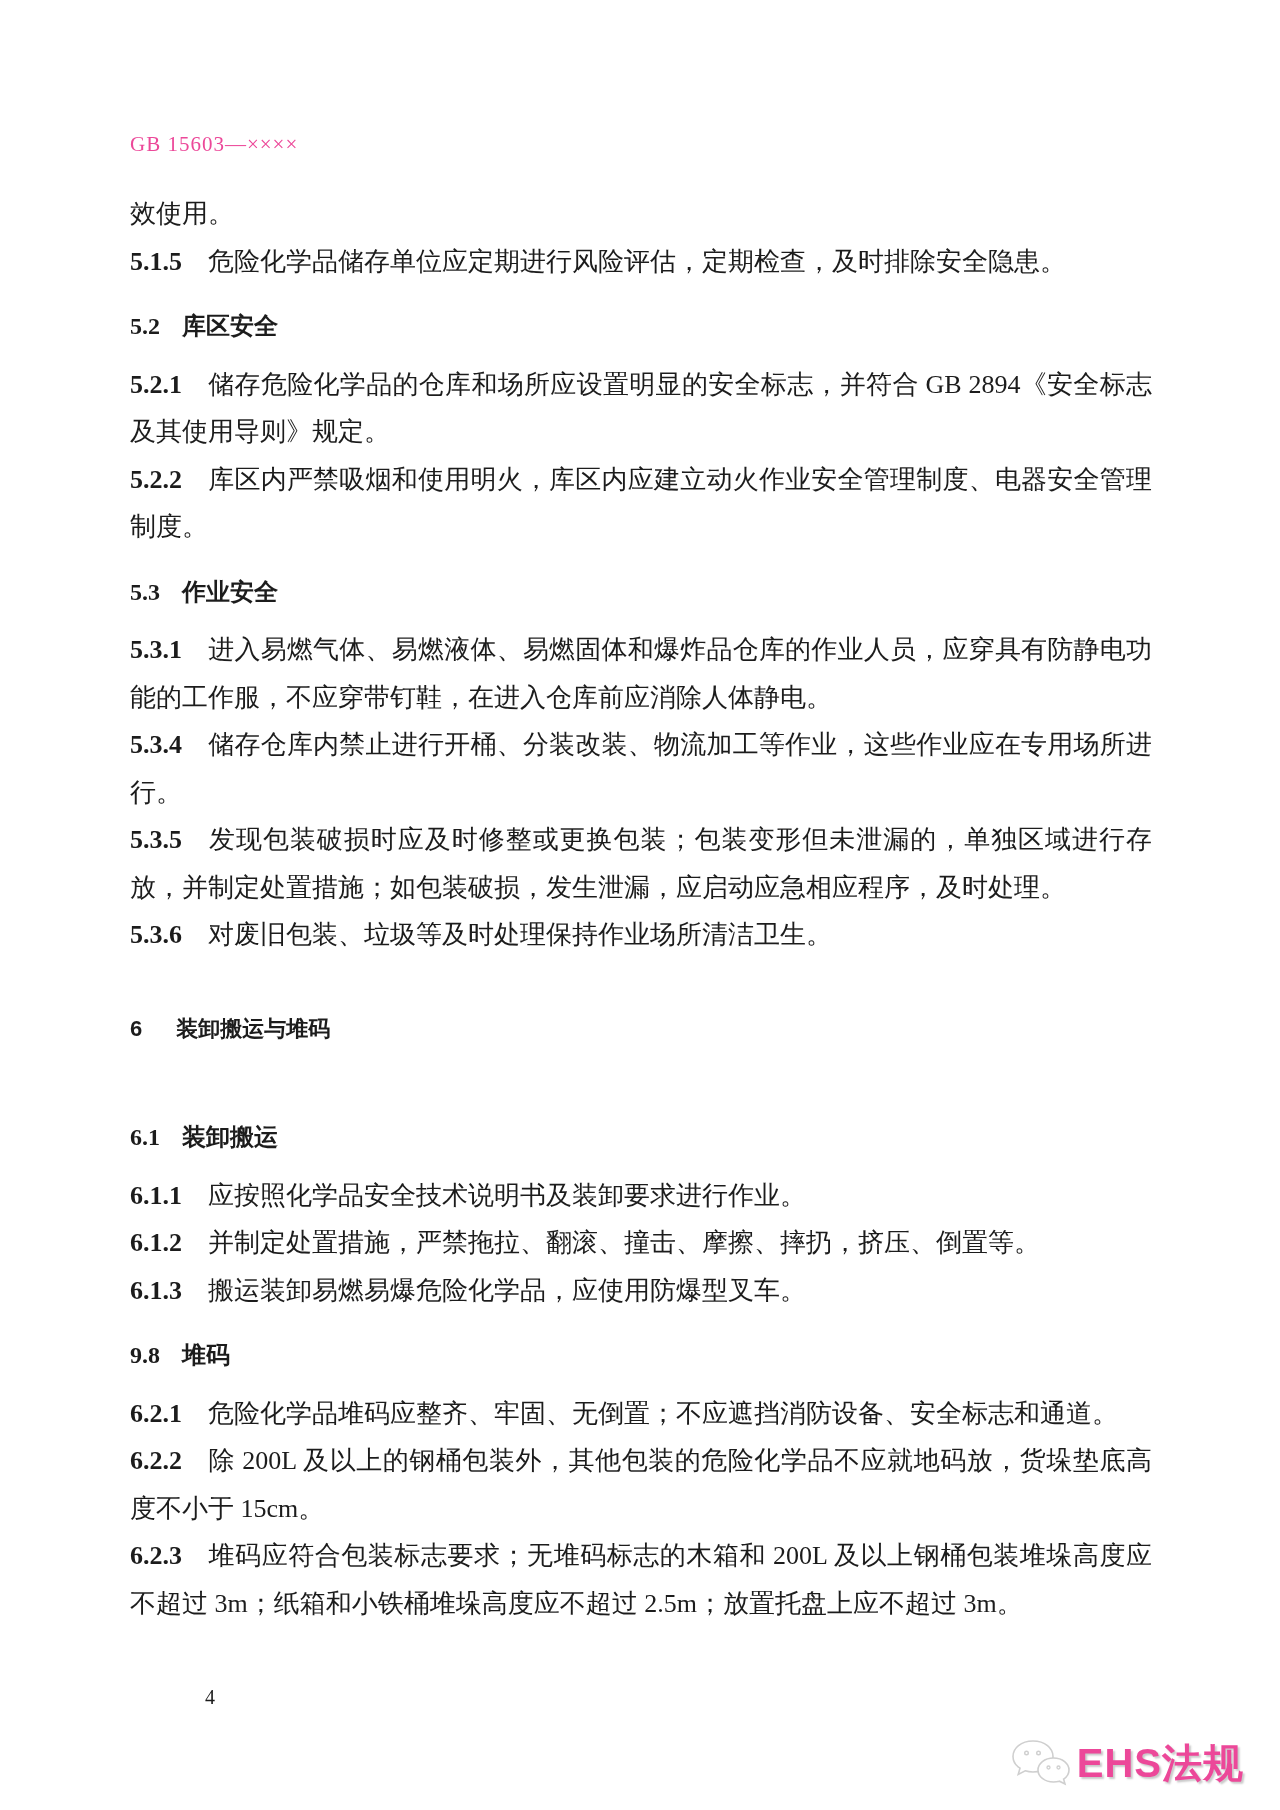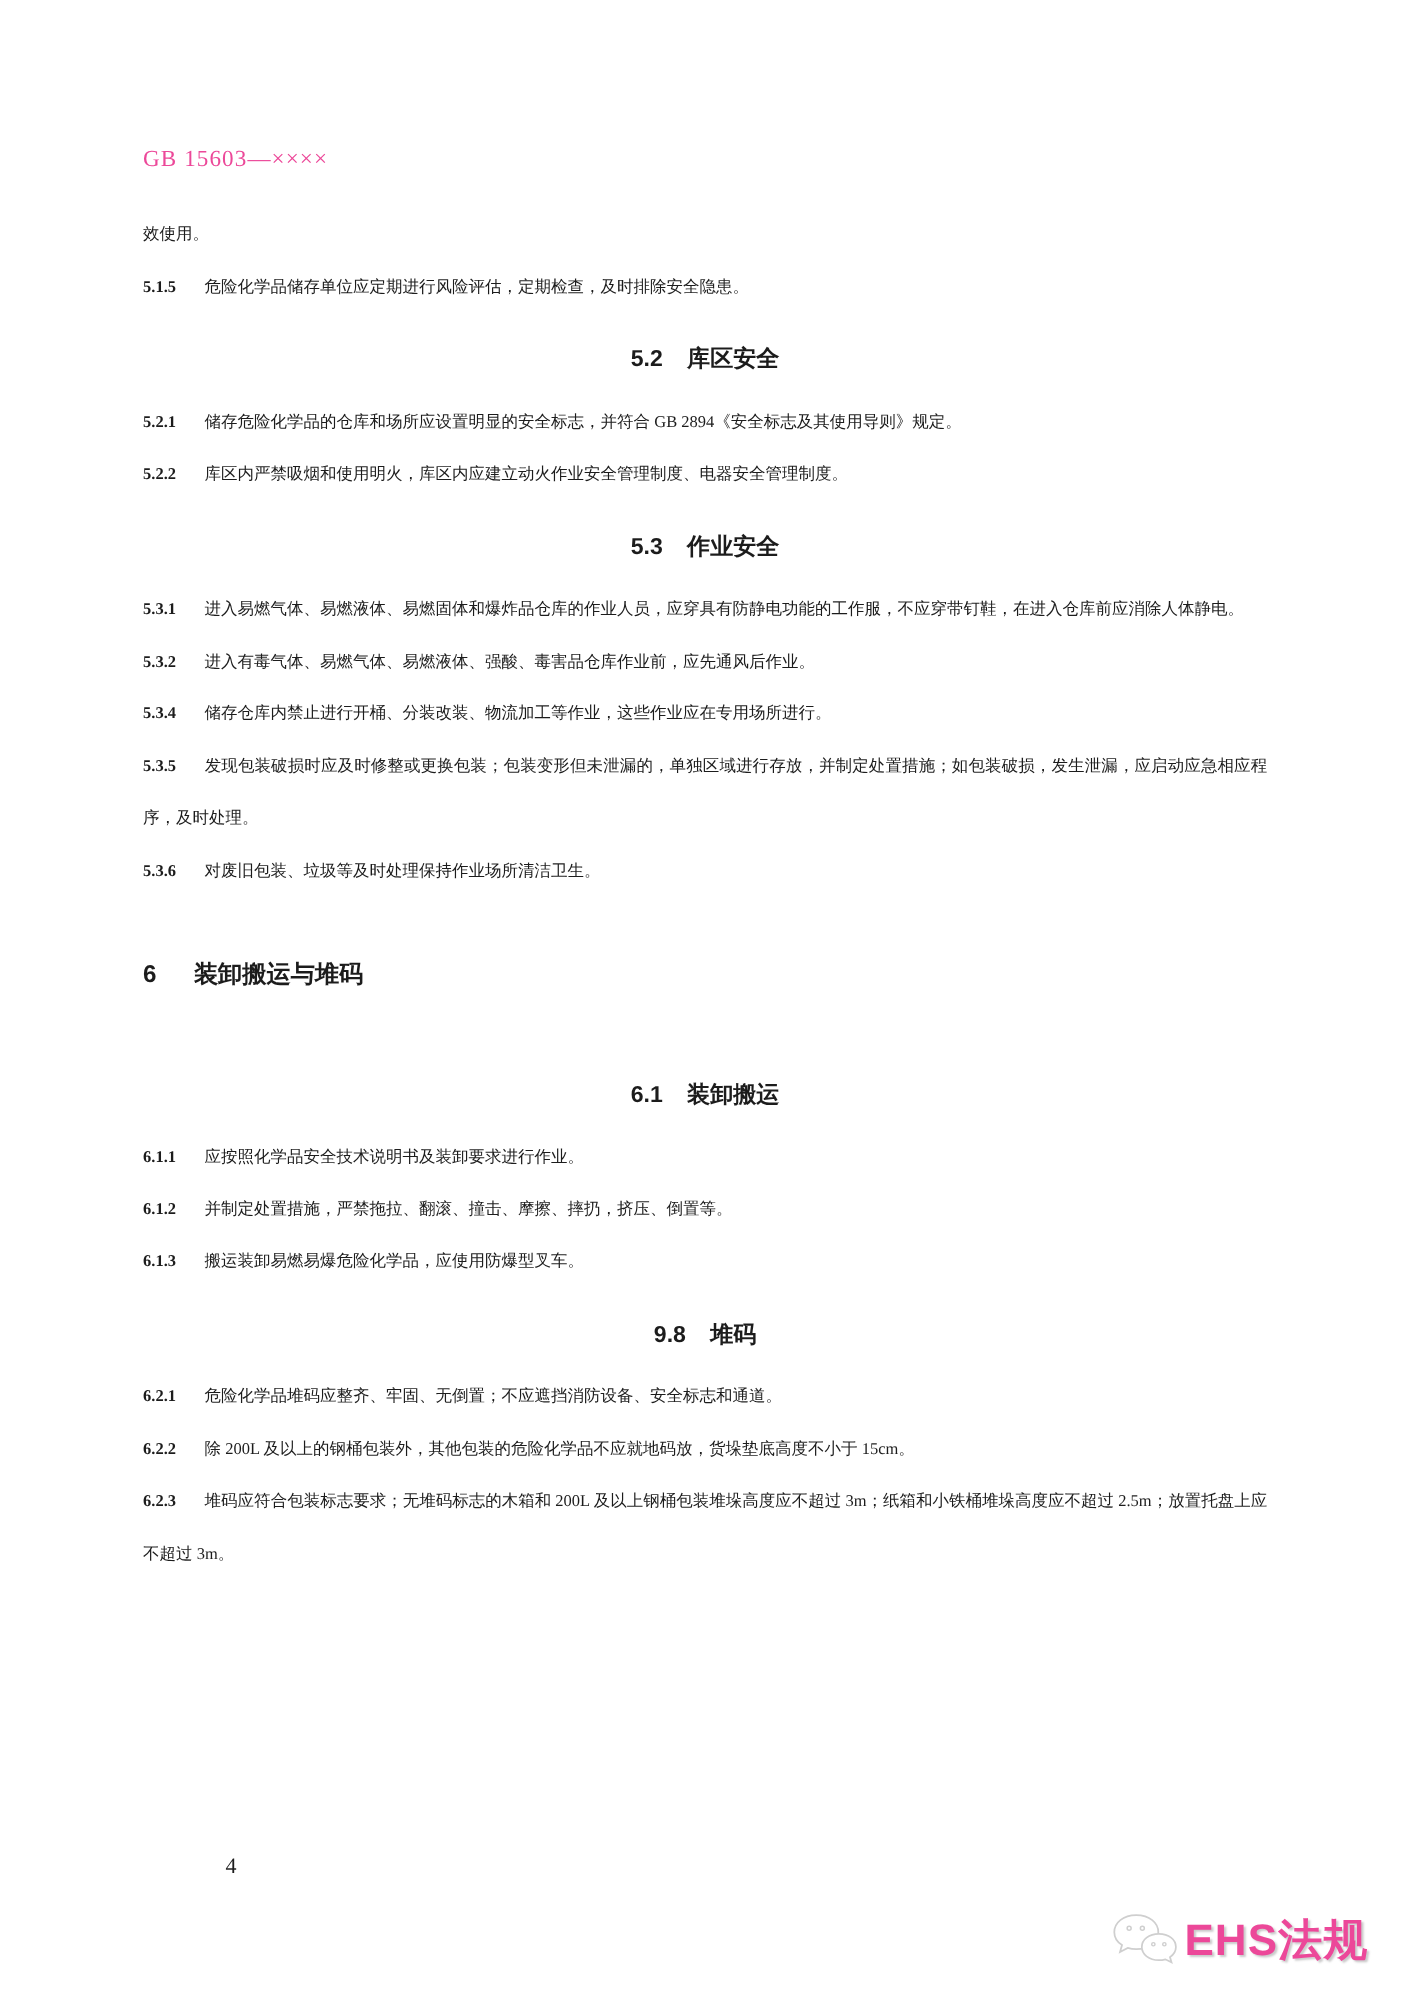--- a/index.html
+++ b/index.html
@@ -25,41 +25,41 @@
     letter-spacing: 1px;
     color: #ec4899;
   }
   .doc-body {
     position: absolute;
     left: 130px;
     top: 190px;
     width: 1022px;
   }
   .doc-body p {
-    font-size: 15px;
+    font-size: 26px;
     line-height: 47.5px;
     text-align: justify;
     color: #1c1c1c;
   }
   .doc-body p .num {
     font-weight: bold;
     margin-right: 26px;
     white-space: nowrap;
   }
   
   .doc-body p.body { text-align: left; }
   
   .doc-body p.clause { }
   
   .doc-body p.heading {
-    font-family: Liberation Sans, sans-serif;
+    font-family: Liberation Serif, serif;
     font-weight: bold;
-    font-size: 21px;
+    font-size: 24px;
     margin: 18px 0 10px 0;
-    text-align: center;
+    text-align: left;
   }
   .doc-body p.heading .num { margin-right: 22px; }
   
   .doc-body p.chapter {
     font-family: "Liberation Sans", "DejaVu Sans", sans-serif;
     font-weight: bold;
     font-size: 22px;
     margin: 46px 0 62px 0;
     text-align: left;
   }
@@ -101,21 +101,20 @@
 
   <div class="doc-body">
 
   <p class="body"><span class="txt">效使用。</span></p>
       <p class="clause"><span class="num">5.1.5</span><span class="txt">危险化学品储存单位应定期进行风险评估，定期检查，及时排除安全隐患。</span></p>
       <p class="heading"><span class="num">5.2</span><span class="txt">库区安全</span></p>
       <p class="clause"><span class="num">5.2.1</span><span class="txt">储存危险化学品的仓库和场所应设置明显的安全标志，并符合 GB 2894《安全标志及其使用导则》规定。</span></p>
       <p class="clause"><span class="num">5.2.2</span><span class="txt">库区内严禁吸烟和使用明火，库区内应建立动火作业安全管理制度、电器安全管理制度。</span></p>
       <p class="heading"><span class="num">5.3</span><span class="txt">作业安全</span></p>
       <p class="clause"><span class="num">5.3.1</span><span class="txt">进入易燃气体、易燃液体、易燃固体和爆炸品仓库的作业人员，应穿具有防静电功能的工作服，不应穿带钉鞋，在进入仓库前应消除人体静电。</span></p>
-      <p class="clause"><span class="num">5.3.2</span><span class="txt">进入有毒气体、易燃气体、易燃液体、强酸、毒害品仓库作业前，应先通风后作业。</span></p>
       <p class="clause"><span class="num">5.3.4</span><span class="txt">储存仓库内禁止进行开桶、分装改装、物流加工等作业，这些作业应在专用场所进行。</span></p>
       <p class="clause"><span class="num">5.3.5</span><span class="txt">发现包装破损时应及时修整或更换包装；包装变形但未泄漏的，单独区域进行存放，并制定处置措施；如包装破损，发生泄漏，应启动应急相应程序，及时处理。</span></p>
       <p class="clause"><span class="num">5.3.6</span><span class="txt">对废旧包装、垃圾等及时处理保持作业场所清洁卫生。</span></p>
       <p class="chapter"><span class="num">6</span><span class="txt">装卸搬运与堆码</span></p>
       <p class="heading"><span class="num">6.1</span><span class="txt">装卸搬运</span></p>
       <p class="clause"><span class="num">6.1.1</span><span class="txt">应按照化学品安全技术说明书及装卸要求进行作业。</span></p>
       <p class="clause"><span class="num">6.1.2</span><span class="txt">并制定处置措施，严禁拖拉、翻滚、撞击、摩擦、摔扔，挤压、倒置等。</span></p>
       <p class="clause"><span class="num">6.1.3</span><span class="txt">搬运装卸易燃易爆危险化学品，应使用防爆型叉车。</span></p>
       <p class="heading"><span class="num">9.8</span><span class="txt">堆码</span></p>
       <p class="clause"><span class="num">6.2.1</span><span class="txt">危险化学品堆码应整齐、牢固、无倒置；不应遮挡消防设备、安全标志和通道。</span></p>

